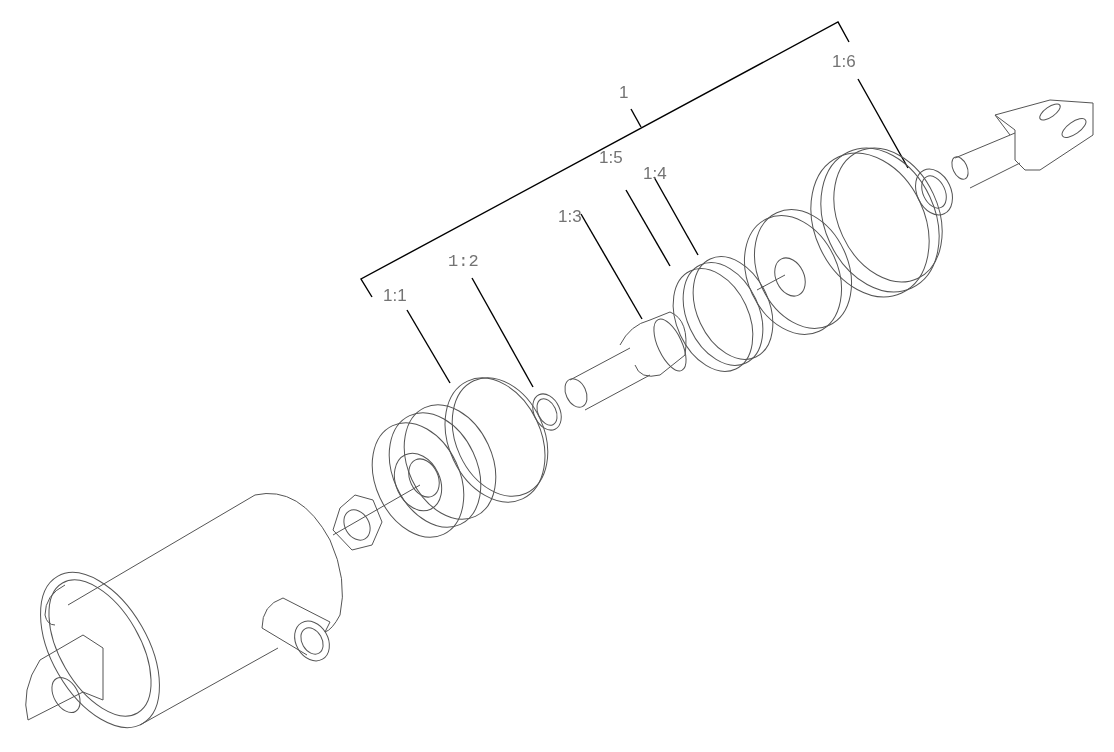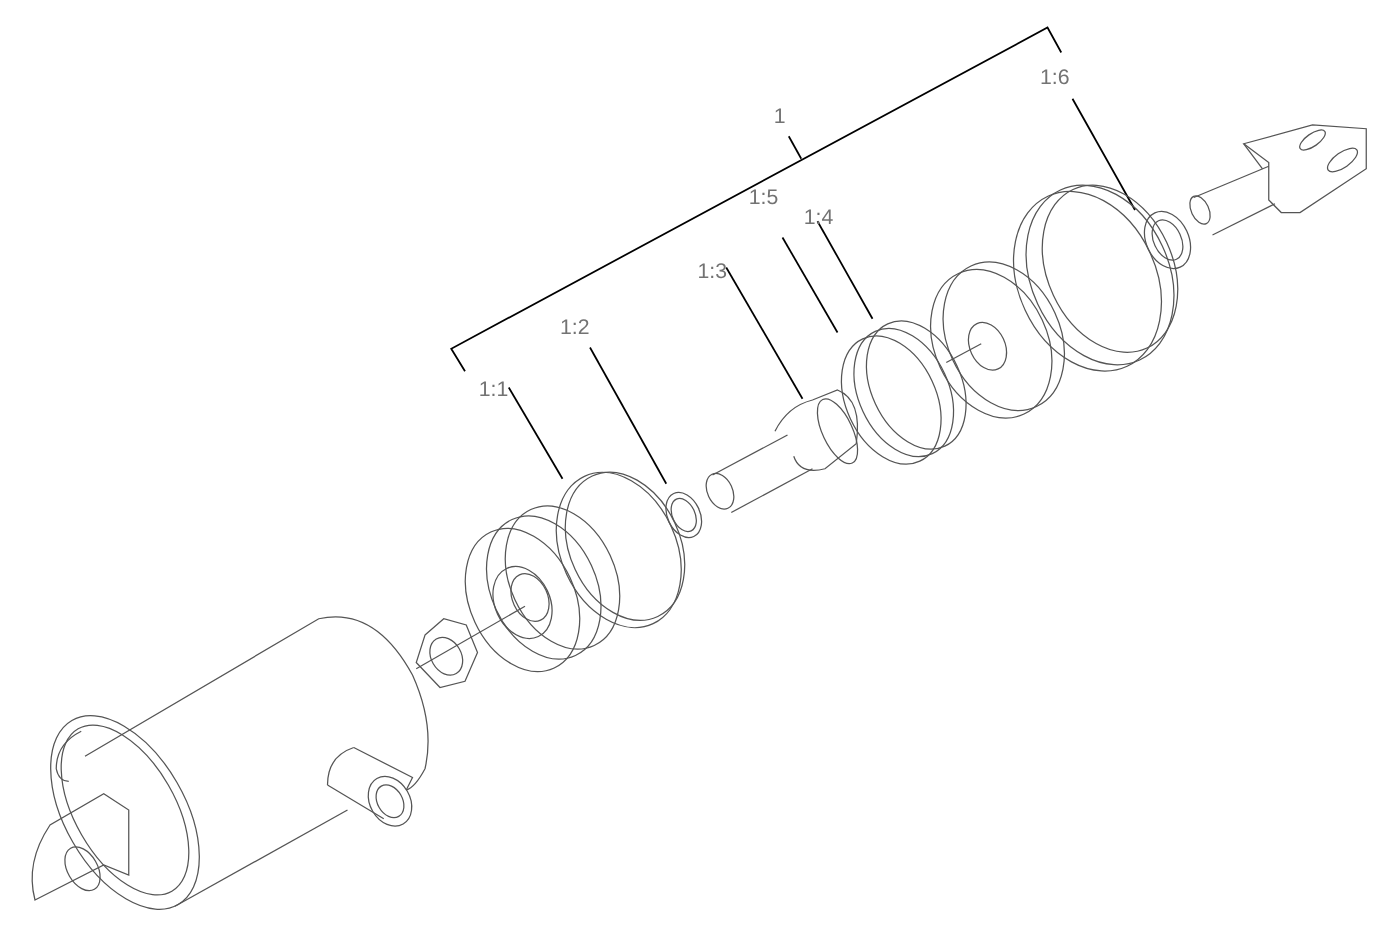--- a/index.html
+++ b/index.html
@@ -98,19 +98,19 @@
     <line class="part" x1="955" y1="158" x2="1015" y2="133"></line>
     <line class="part" x1="970" y1="188" x2="1020" y2="163"></line>
     <path class="part" d="M995,115 L1050,100 L1093,103 L1093,135 L1040,170 L1025,170 L1015,160 L1015,130 Z"></path>
     <line class="part" x1="995" y1="115" x2="1010" y2="135"></line>
     <ellipse class="part" cx="1074" cy="128" rx="6" ry="14" transform="rotate(55 1074 128)"></ellipse>
     <ellipse class="part" cx="1050" cy="112" rx="5" ry="12" transform="rotate(55 1050 112)"></ellipse>
   </g>
 </svg>
 
   <span class="lbl" style="left:619px;top:84px;">1</span>
-  <span class="lbl" style="left:383px;top:287px;margin-top:16px;">1:1</span>
-  <span class="lbl" style="left:448px;top:253px;">1:2</span>
+  <span class="lbl" style="left:383px;top:287px;">1:1</span>
+  <span class="lbl" style="left:448px;top:253px;font-family:Liberation Mono, monospace;">1:2</span>
   <span class="lbl" style="left:558px;top:208px;">1:3</span>
   <span class="lbl" style="left:603px;top:165px;margin-left:40px;">1:4</span>
   <span class="lbl" style="left:599px;top:149px;">1:5</span>
   <span class="lbl" style="left:832px;top:53px;">1:6</span>
 </div>
 
 </body></html>

